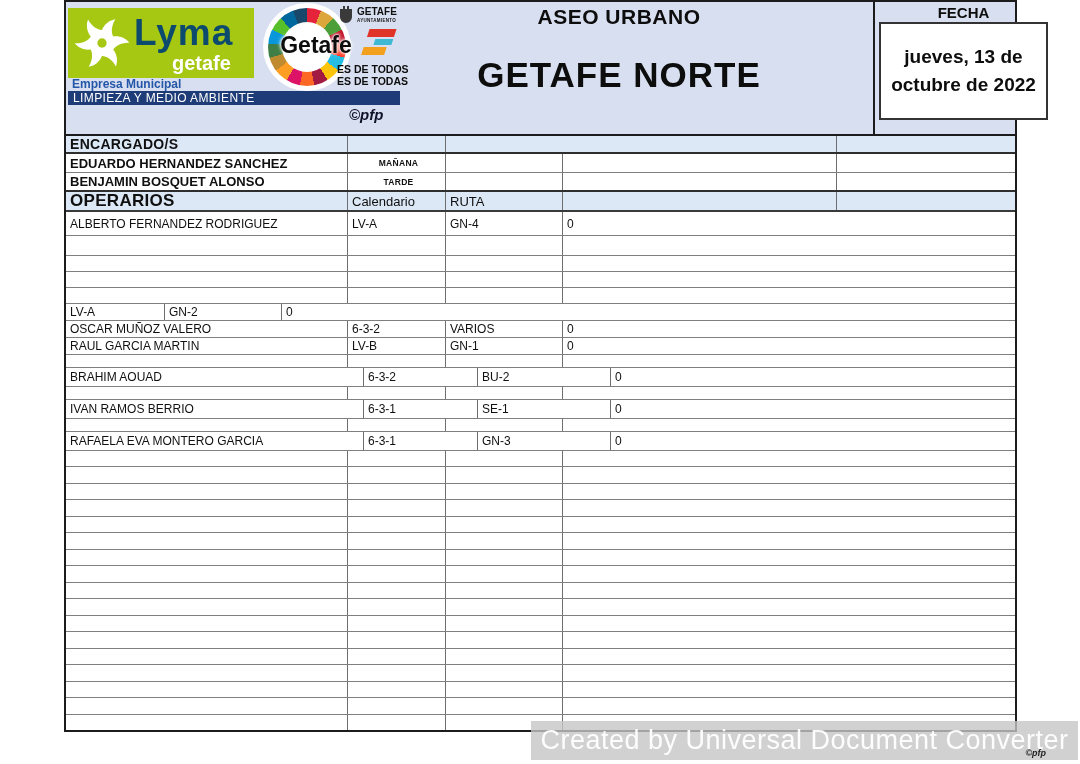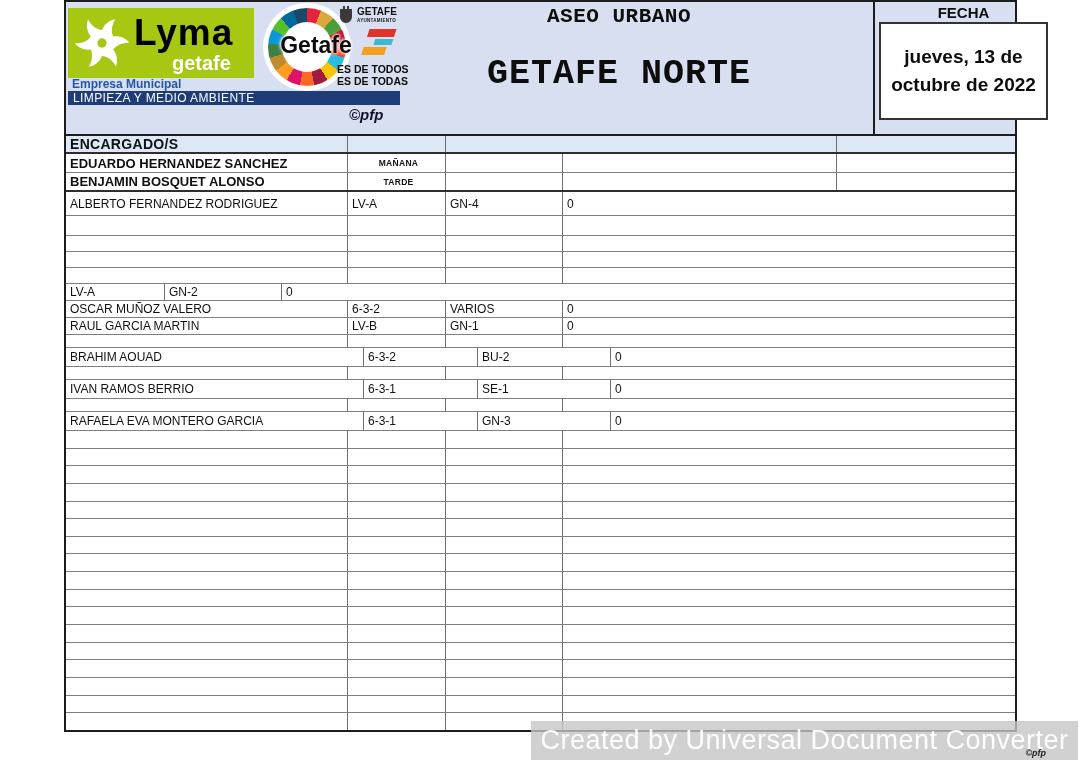--- a/index.html
+++ b/index.html
@@ -8,21 +8,21 @@
 
   
   .page{position:absolute;left:64px;top:0;width:953px;height:732px;box-sizing:border-box;
         border:2px solid #1c1c1c;background:#fff;display:flex;flex-direction:column;}
 
   
   .hdr{position:relative;height:134px;box-sizing:border-box;border-bottom:2px solid #1c1c1c;
        background:#d8dff0;flex-shrink:0;}
   .green-box{position:absolute;left:2px;top:6px;width:186px;height:70px;background:#a6c813;}
   .swirl{position:absolute;left:5px;top:6px;width:58px;height:58px;}
-  .lyma-txt{position:absolute;left:66px;top:4px;font-size:37px;font-weight:800;color:#000000;letter-spacing:1px;}
+  .lyma-txt{position:absolute;left:66px;top:4px;font-size:37px;font-weight:800;color:#0c4a6e;letter-spacing:1px;}
   .lyma-sub{position:absolute;left:104px;top:44px;font-size:20px;font-weight:700;color:#fff;}
   .empresa{position:absolute;left:6px;top:75px;font-size:12px;font-weight:700;color:#2457a7;}
   .navybar{position:absolute;left:2px;top:89px;width:332px;height:14px;background:#1e3c78;color:#fff;
            font-size:12px;letter-spacing:.4px;display:flex;align-items:center;padding-left:5px;box-sizing:border-box;}
   .pfp-h{position:absolute;left:283px;top:104px;font-size:15px;font-weight:700;font-style:italic;color:#10102a;}
 
   .wheel{position:absolute;left:197px;top:1px;width:88px;height:88px;border-radius:50%;background:#fff;}
   .ring{position:absolute;inset:5px;border-radius:50%;
         background:conic-gradient(#e5243b 0 5.8%,#dda63a 5.8% 11.7%,#4c9f38 11.7% 17.6%,#c5192d 17.6% 23.5%,
         #ff3a21 23.5% 29.4%,#26bde2 29.4% 35.2%,#fcc30b 35.2% 41.1%,#a21942 41.1% 47%,#fd6925 47% 52.9%,
@@ -35,21 +35,21 @@
   .crest-t{position:absolute;left:291px;top:5px;line-height:9px;color:#111;}
   .crest-t .a{font-size:10px;font-weight:800;display:block;}
   .crest-t .b{font-size:4.5px;font-weight:700;display:block;letter-spacing:.3px;}
   .stripes{position:absolute;left:299px;top:27px;transform:skewX(-18deg);}
   .stripes div{height:8px;margin-bottom:2px;}
   .st1{width:27px;background:#e03428;}
   .st2{width:18px;margin-left:9px;background:#3fb9d3;height:6px !important;}
   .st3{width:23px;background:#f2a01e;}
   .slogan{position:absolute;left:271px;top:62px;font-size:10.5px;font-weight:800;line-height:11.5px;color:#0d0d0d;}
 
-  .title-block{position:absolute;left:336px;top:0;width:434px;height:132px;text-align:center;color:#0d0d0d;font-family:Liberation Mono, monospace;}
+  .title-block{position:absolute;left:336px;top:0;width:434px;height:132px;text-align:center;color:#0d0d0d;}
   .t1{font-size:21px;font-weight:800;margin-top:3px;letter-spacing:.5px;}
   .t2{font-size:35px;font-weight:800;margin-top:26px;letter-spacing:1px;}
 
   .fecha-block{position:absolute;left:770px;top:0;width:179px;height:132px;box-sizing:border-box;border-left:2px solid #1c1c1c;margin-left:37px;}
   .fecha-l{text-align:center;font-size:15px;font-weight:800;margin-top:2px;color:#0d0d0d;}
   .date-box{position:absolute;left:4px;top:20px;width:169px;height:98px;box-sizing:border-box;background:#fff;
             border:2px solid #333;display:flex;align-items:center;justify-content:center;text-align:center;
             font-size:19px;font-weight:700;line-height:28px;color:#0d0d0d;padding:0 6px;}
 
   
@@ -163,20 +163,27 @@
       </div>
 
       <div class="row k-enc bb2">
         <div class="cell c1">BENJAMIN BOSQUET ALONSO</div>
         <div class="cell c2 shift">TARDE</div>
         <div class="cell c3"></div>
         <div class="cell c4a"></div>
         <div class="cell c4f"></div>
       </div>
 
+      <div class="row k-ops blue">
+        <div class="cell c1">OPERARIOS</div>
+        <div class="cell c2">Calendario</div>
+        <div class="cell c3">RUTA</div>
+        <div class="cell c4a"></div>
+        <div class="cell c4f"></div>
+      </div>
 
       <div>
           <div class="row k-data-xl">
             <div class="cell c1">ALBERTO FERNANDEZ RODRIGUEZ</div>
             <div class="cell c2">LV-A</div>
             <div class="cell c3">GN-4</div>
             <div class="cell c4">0</div>
           </div>
           <div class="row k-blank-lg">
             <div class="cell c1"></div>

